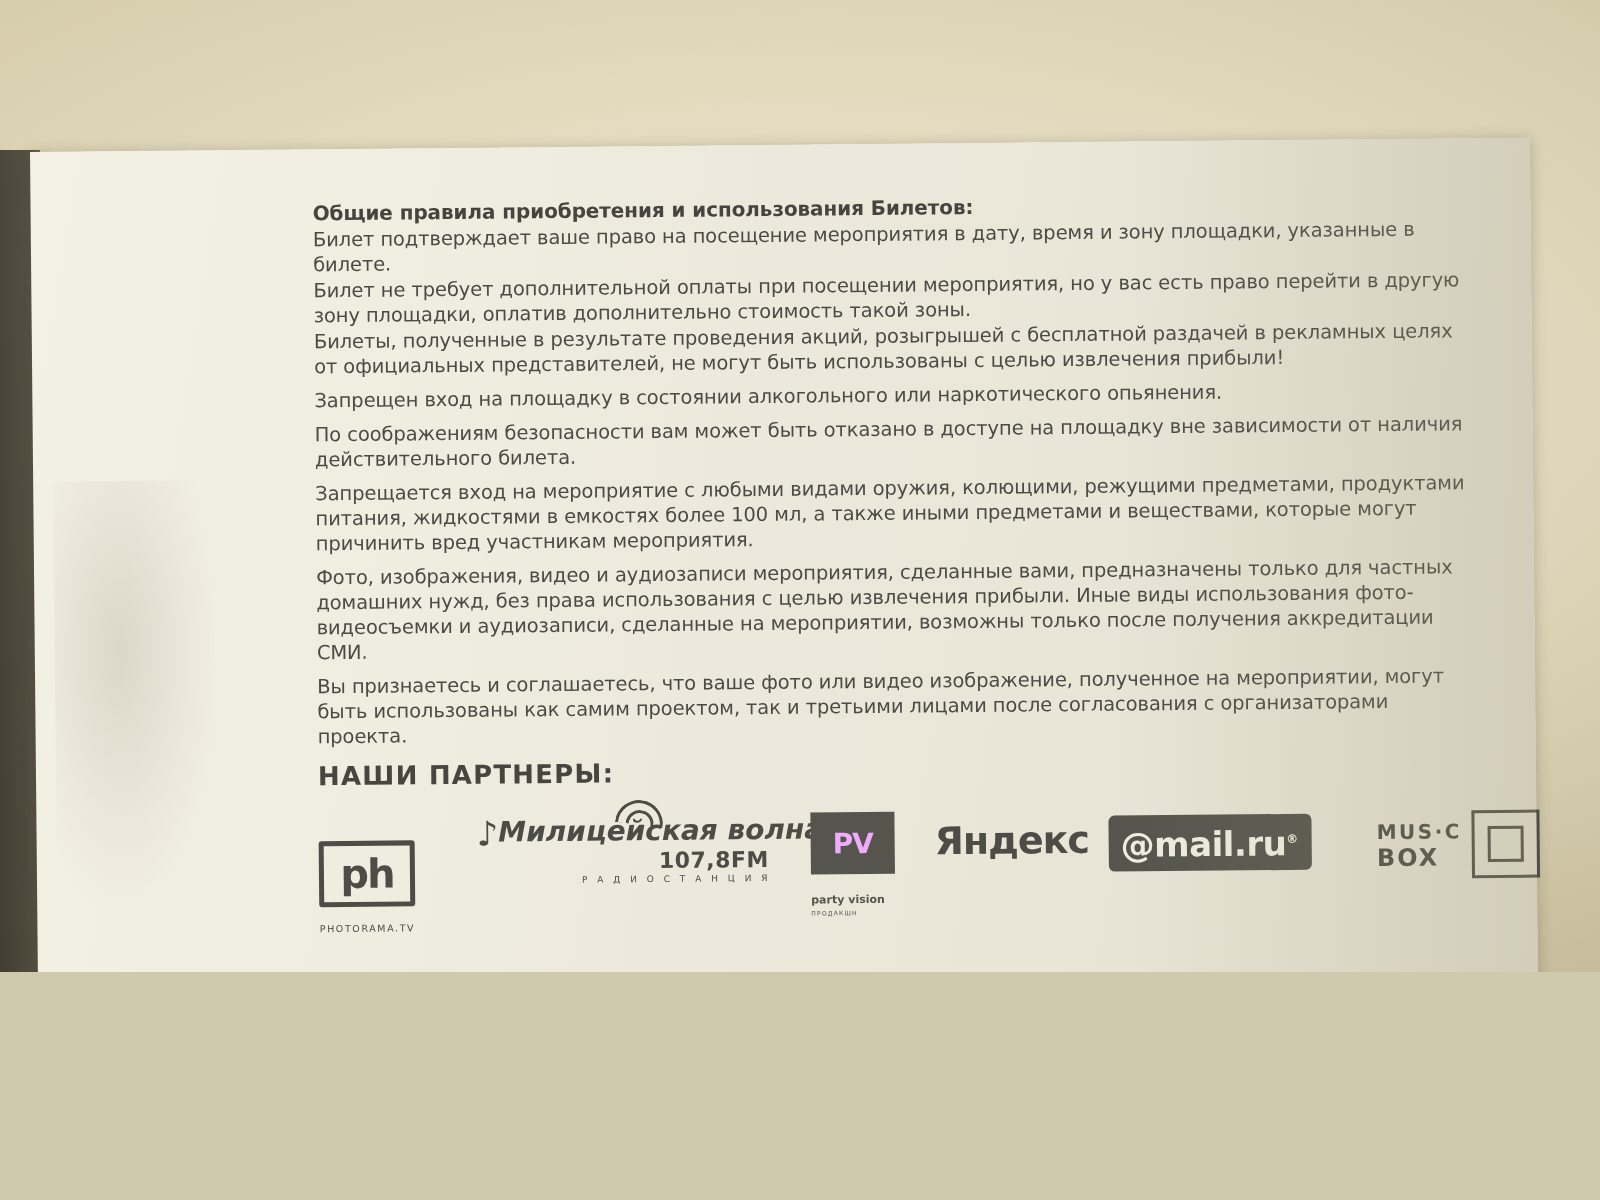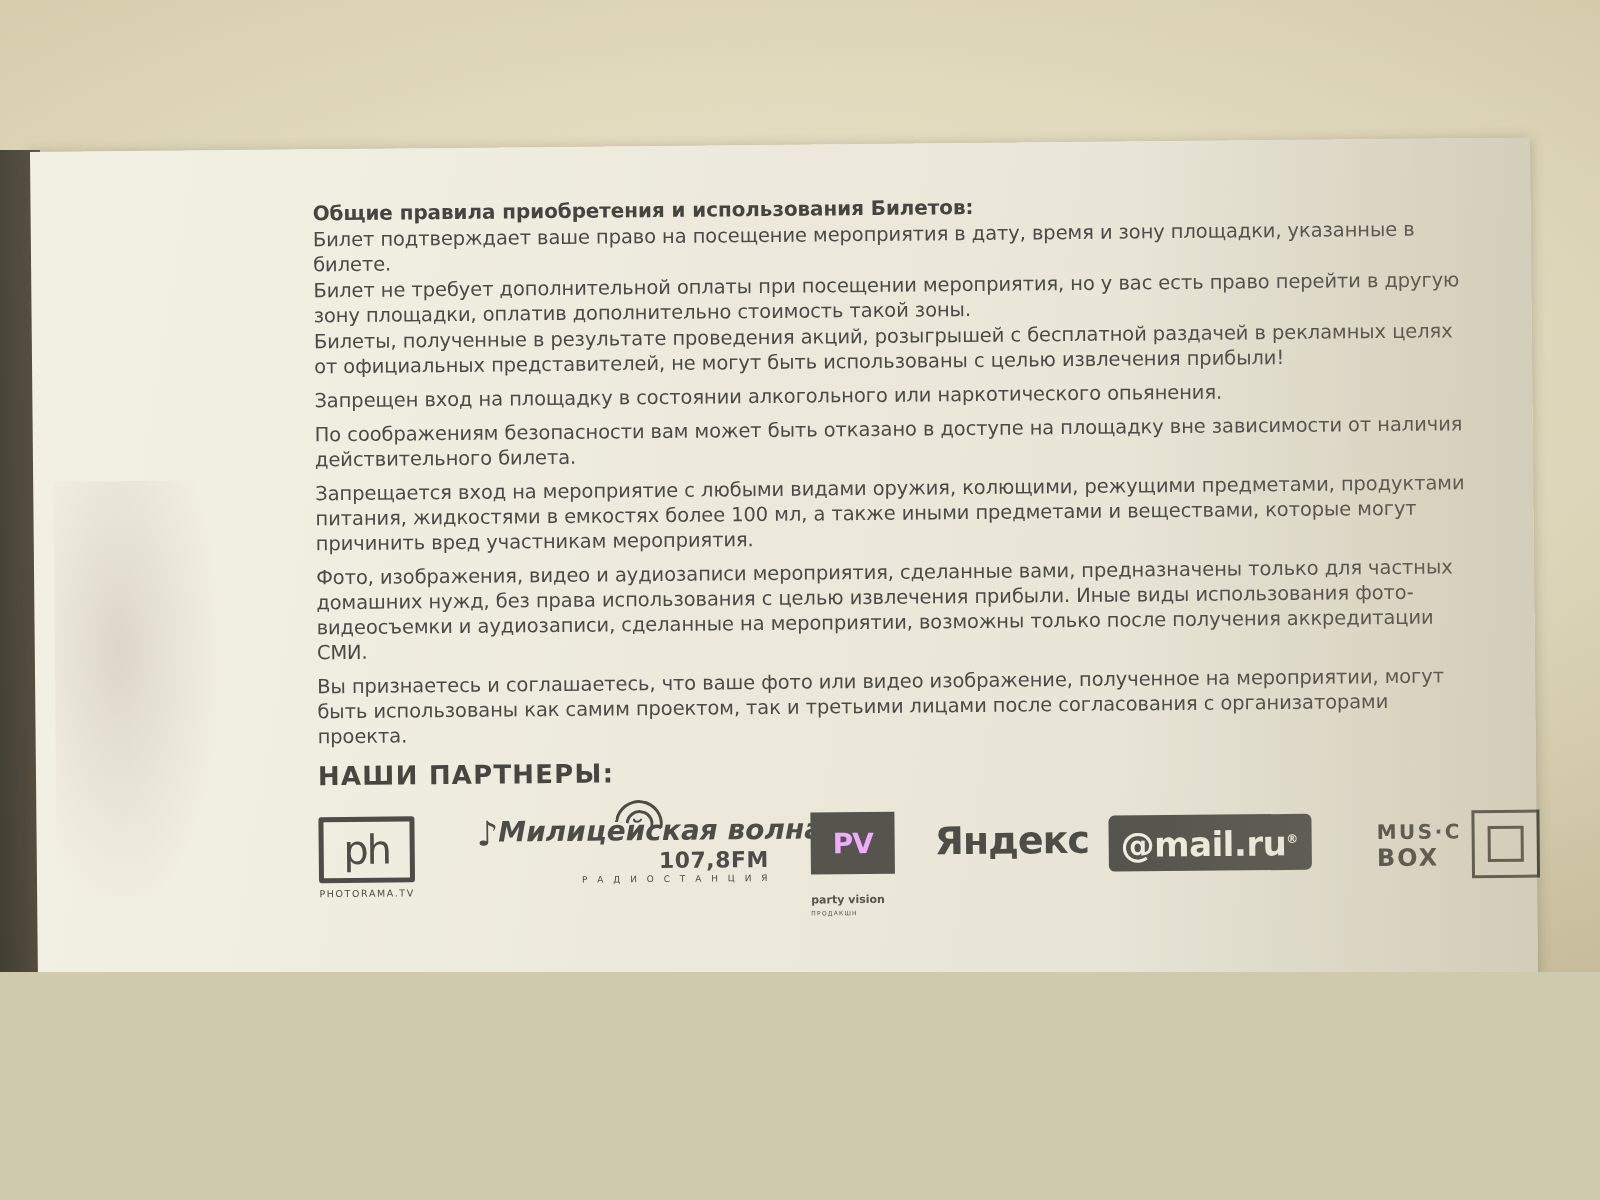--- a/index.html
+++ b/index.html
@@ -126,29 +126,30 @@
   
   #logo-photorama { left: 0; width: 112px; }
   .ph-box {
     width: 96px;
     height: 66px;
     border: 5px solid #4d4c46;
     border-radius: 3px;
     display: flex;
     align-items: center;
     justify-content: center;
-    font-weight: normal;
+    font-weight: bold;
     font-size: 40px;
     line-height: 40px;
     letter-spacing: -2px;
     color: #4d4c46;
     box-sizing: border-box;
+    margin-top: 24px;
   }
   .ph-caption {
-    margin-top: 5px;
+    margin-top: 16px;
     font-size: 9.5px;
     letter-spacing: 1.6px;
     text-align: center;
     width: 96px;
     color: #4d4c46;
   }
 
   
   #logo-radio { left: 158px; width: 300px; }
   .radio-main {

